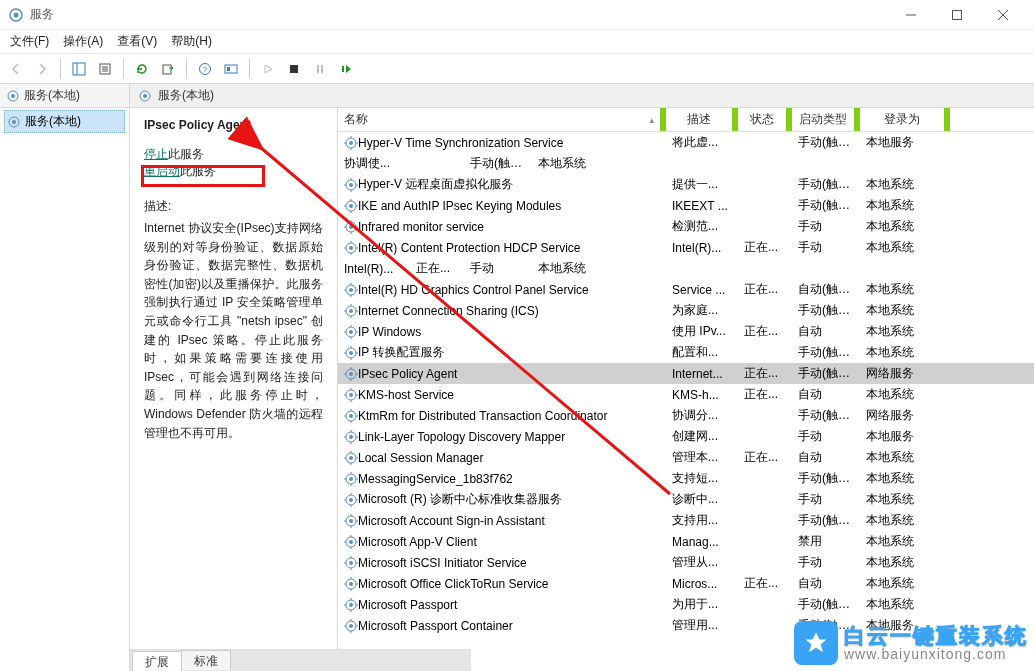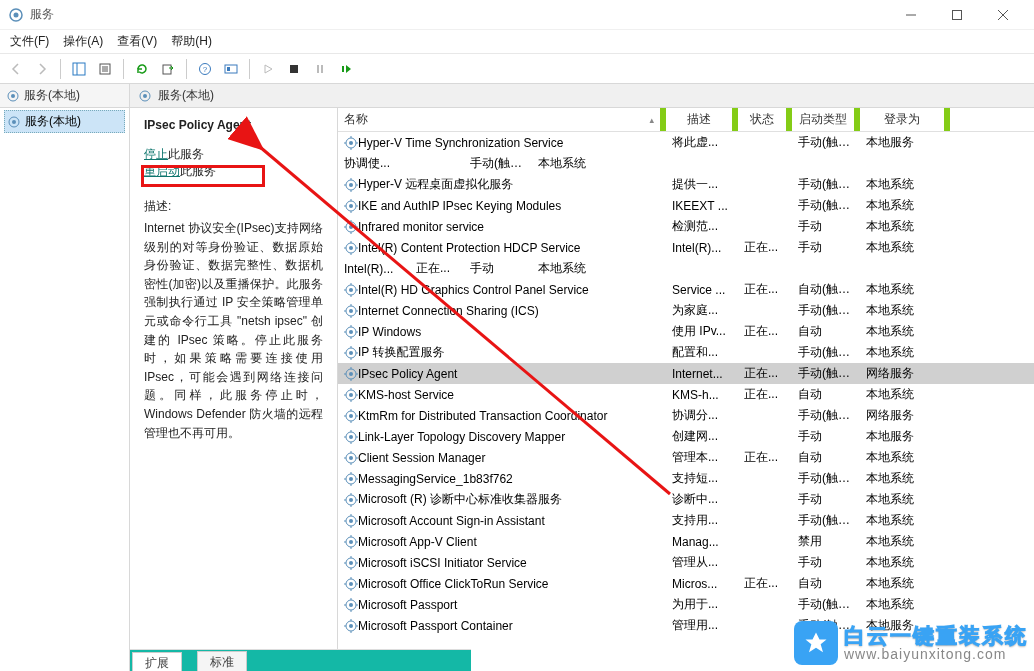--- a/index.html
+++ b/index.html
@@ -59,21 +59,21 @@
   .row.selected { background:#d0d0d0; }
   .row .cell { padding:0 6px; white-space:nowrap; overflow:hidden; text-overflow:ellipsis; }
   .cell-name { width:328px; display:flex; align-items:center; gap:0; }
   .cell-desc { width:72px; }
   .cell-status { width:54px; }
   .cell-start { width:68px; }
   .cell-logon { width:90px; }
   
   .svc-icon { width:14px; height:14px; flex-shrink:0; display:inline-flex; align-items:center; justify-content:center; }
   
-  .tabs-footer { position:absolute; bottom:0; left:0; height:22px; display:flex; align-items:center; gap:16px; padding-left:2px; border-top:1px solid #ddd; width: 341px; background:#14b8a6; }
+  .tabs-footer { position:absolute; bottom:0; left:0; height:22px; display:flex; align-items:flex-start; gap:0; padding-left:2px; border-top:1px solid #ddd; width: 341px; background:#e5e5e5; }
   .tab { height:20px; padding:2px 12px 0; border:1px solid #ccc; border-bottom:none; background:#f5f5f5; color:#444; font-size:12px; margin-right:-1px; }
   .tab.active { background:#fff; position:relative; top:1px; }
   
   
   .arrow-svg { position:absolute; pointer-events:none; z-index:500; }
   
   
   .watermark { position:absolute; right:6px; bottom:6px; display:flex; align-items:center; gap:6px; z-index:600; }
   .wm-logo { width:44px; height:44px; background:#39a3f4; border-radius:8px; display:flex; align-items:center; justify-content:center; color:#fff; }
   .wm-text { display:flex; flex-direction:column; line-height:1.1; }
@@ -554,21 +554,21 @@
                     <circle cx="7" cy="7" r="5" fill="none" stroke="#5b8fb9" stroke-width="1"></circle>
                     <circle cx="7" cy="7" r="2" fill="#5b8fb9"></circle>
                     <g stroke="#5b8fb9">
                       <line x1="7" y1="0" x2="7" y2="2"></line>
                       <line x1="7" y1="12" x2="7" y2="14"></line>
                       <line x1="0" y1="7" x2="2" y2="7"></line>
                       <line x1="12" y1="7" x2="14" y2="7"></line>
                     </g>
                   </svg>
                 </span>
-                <span>Client Session Manager</span>
+                <span>Local Session Manager</span>
               </div>
               <div class="cell cell-desc">管理本...</div>
               <div class="cell cell-status">正在...</div>
               <div class="cell cell-start">自动</div>
               <div class="cell cell-logon">本地系统</div>
             </div>
             <div class="row">
               <div class="cell cell-name">
                 <span class="svc-icon">
                   <svg viewBox="0 0 14 14">

